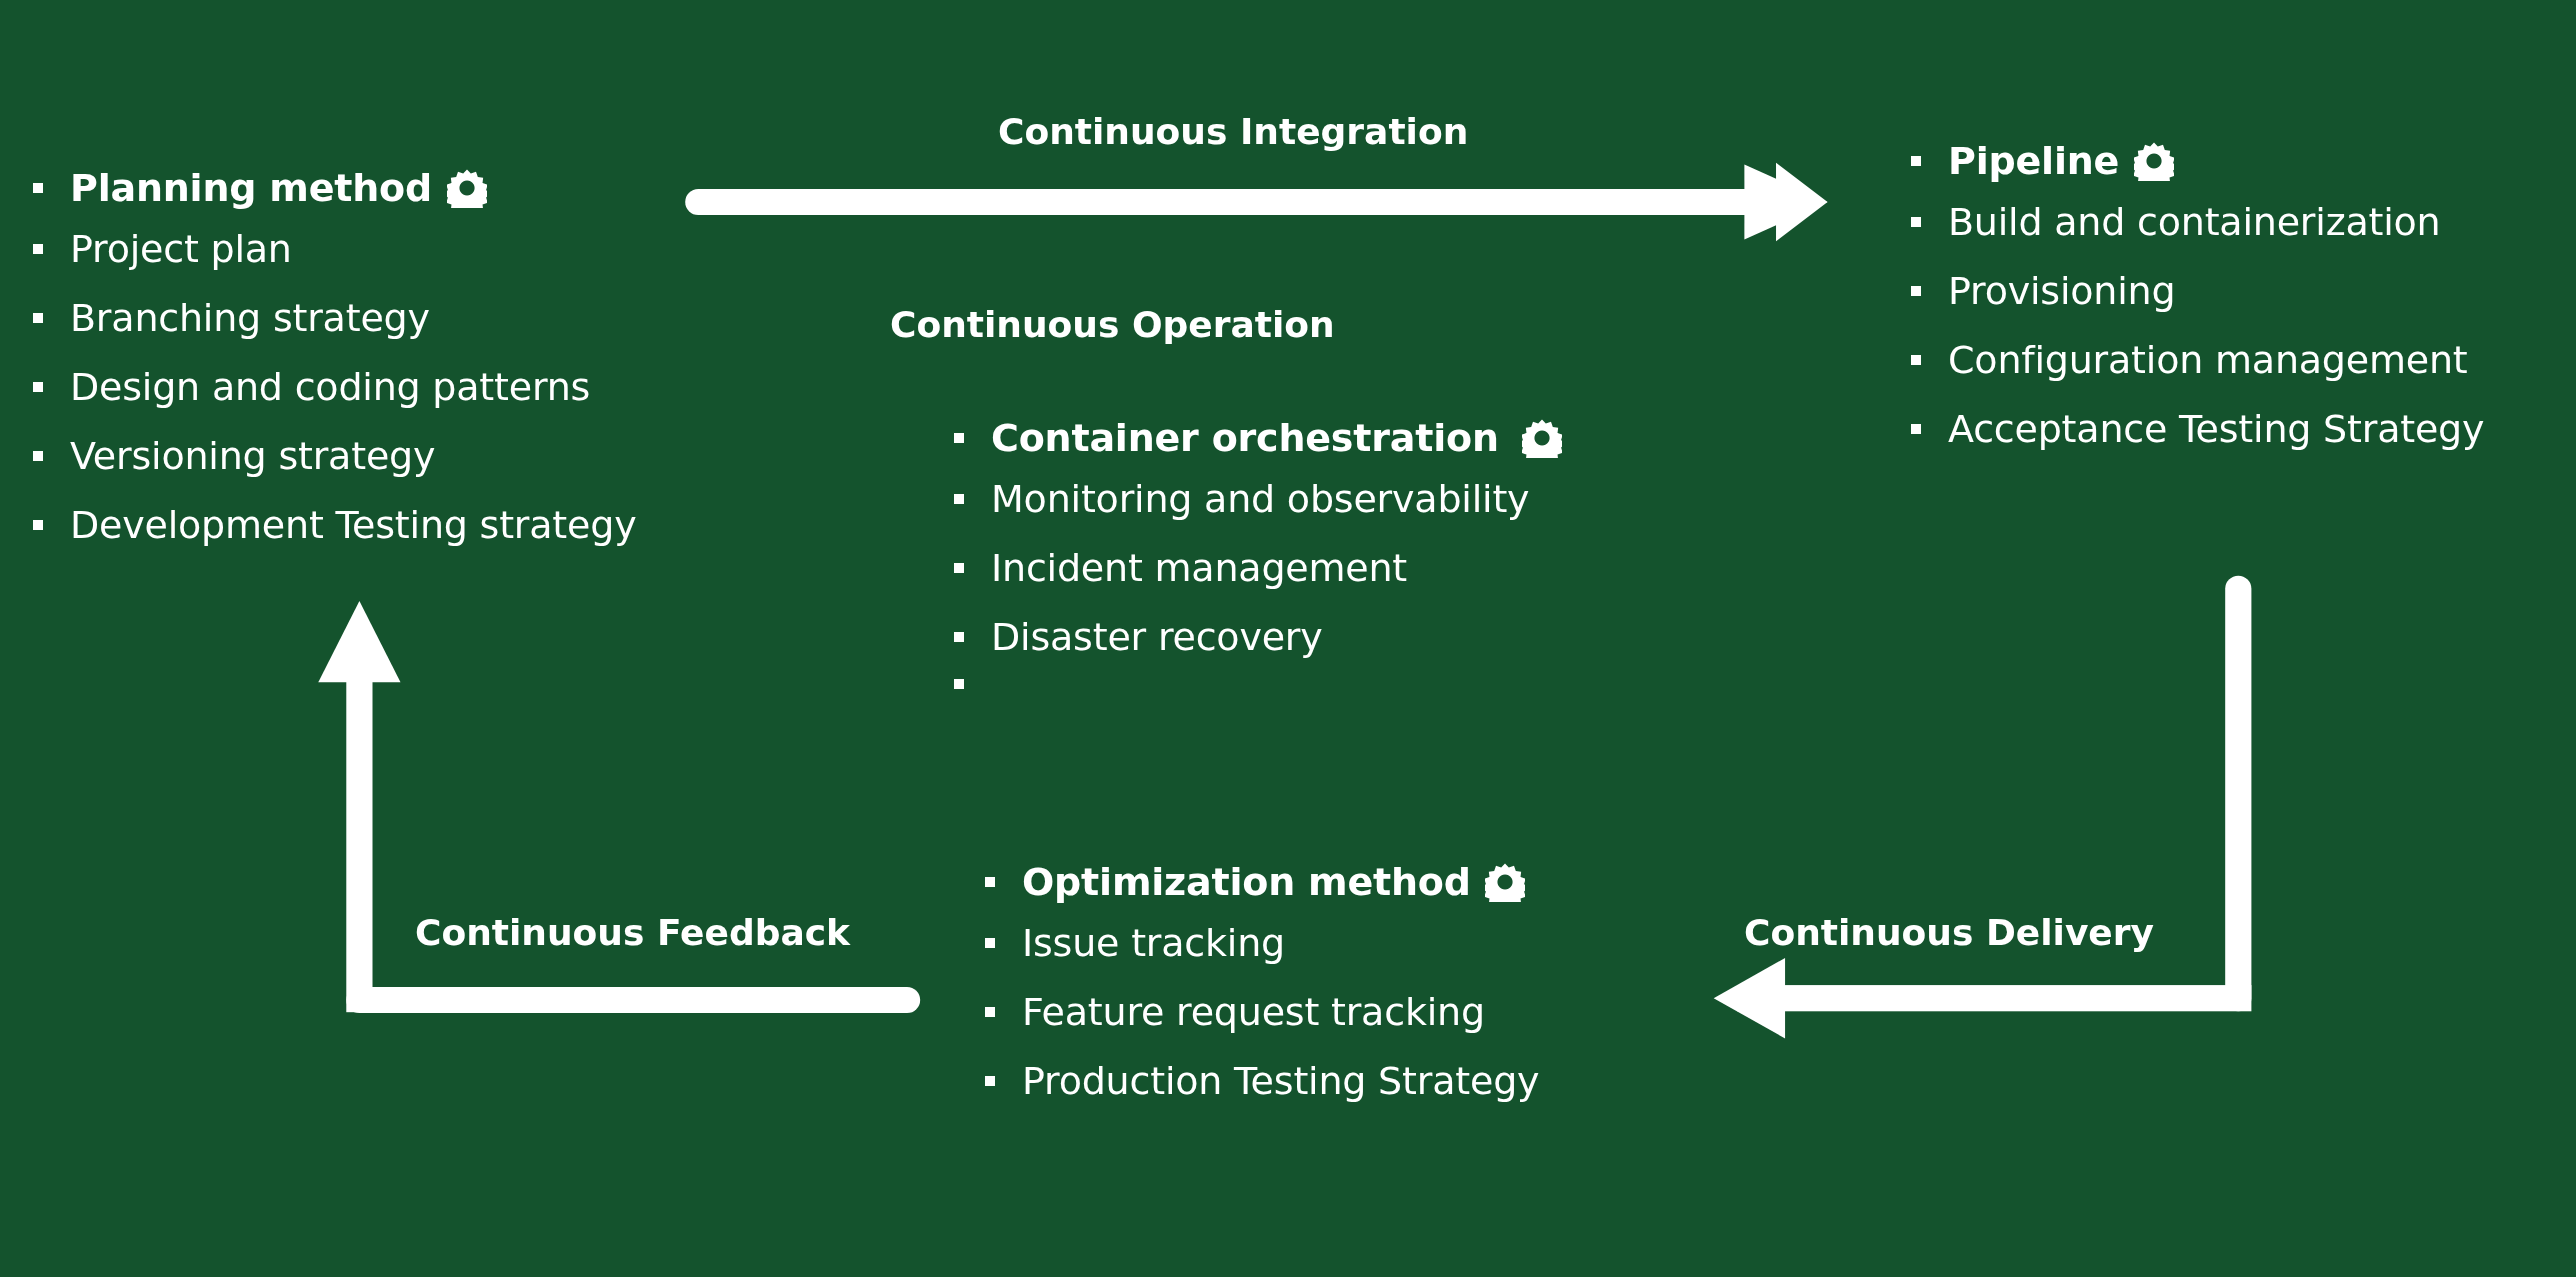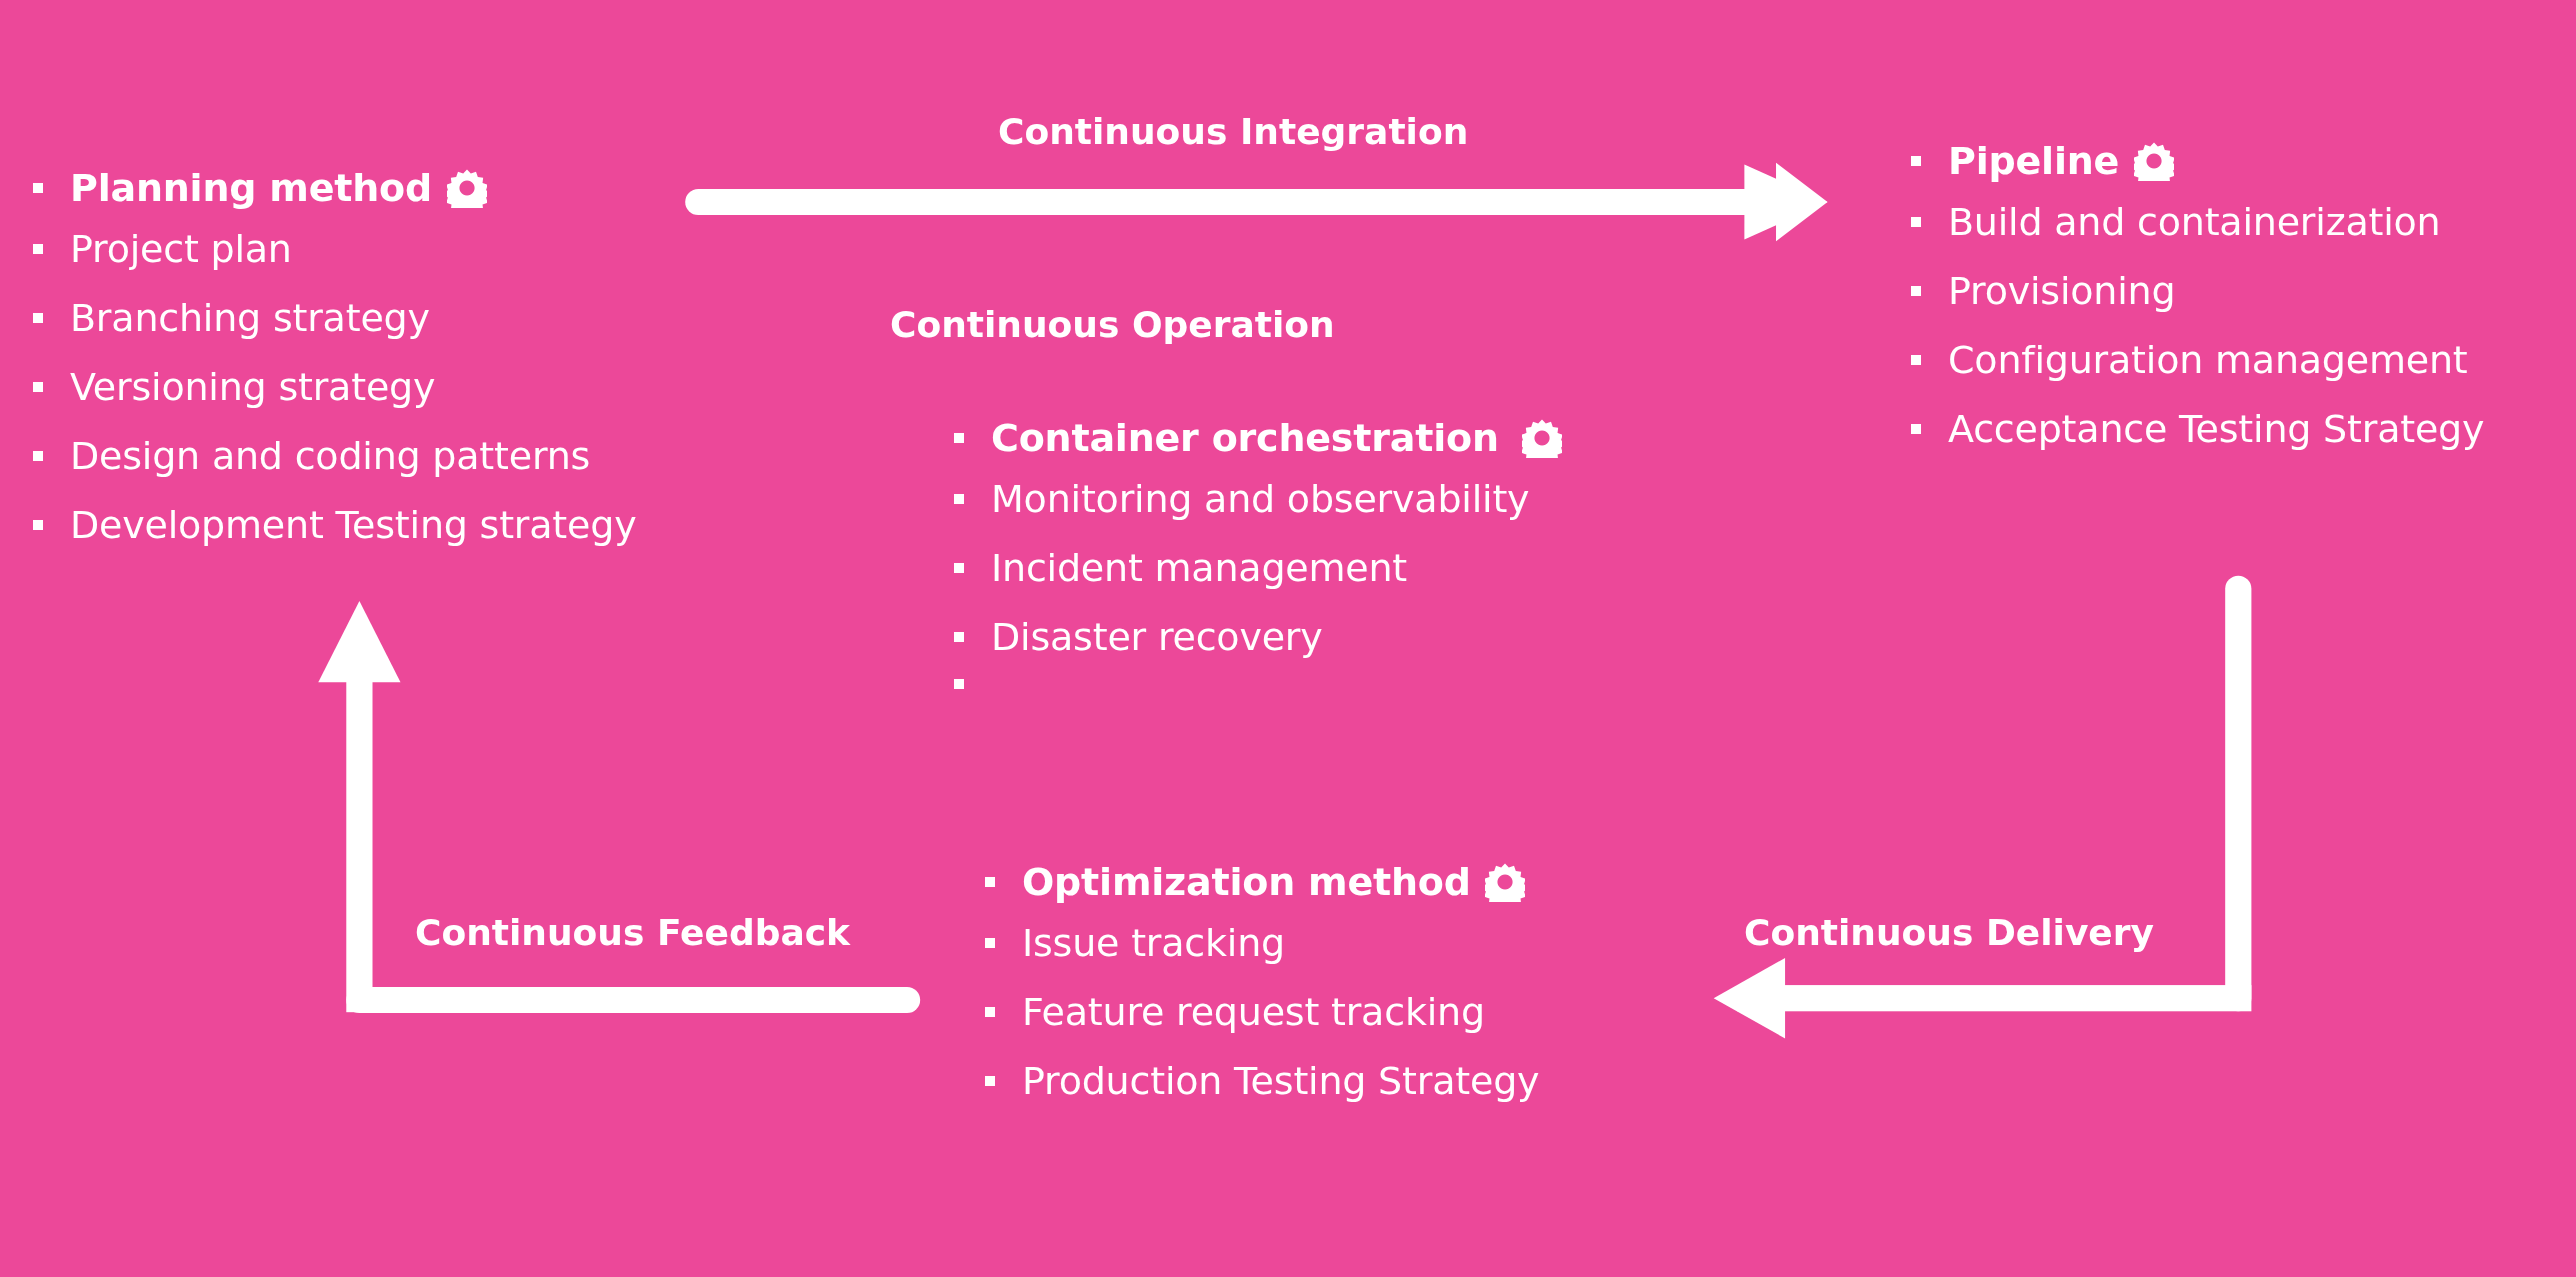--- a/index.html
+++ b/index.html
@@ -4,21 +4,21 @@
 <style>
   html, body {
     margin: 0;
     padding: 0;
     background: #0d96dd;
   }
   #canvas {
     position: relative;
     width: 2576px;
     height: 1277px;
-    background: #ec4899;
+    background: #14532d;
     overflow: hidden;
     font-family: "DejaVu Sans", "Liberation Sans", sans-serif;
     color: #ffffff;
   }
 
   
   .col { position: absolute; }
   .row {
     display: flex;
     align-items: baseline;
@@ -129,27 +129,27 @@
 
     <div class="row">
       <span class="bullet"></span>
       <span class="gap-m"></span>
       <span class="label">Branching strategy</span>
     </div>
 
     <div class="row">
       <span class="bullet"></span>
       <span class="gap-m"></span>
+      <span class="label">Design and coding patterns</span>
+    </div>
+
+    <div class="row">
+      <span class="bullet"></span>
+      <span class="gap-m"></span>
       <span class="label">Versioning strategy</span>
-    </div>
-
-    <div class="row">
-      <span class="bullet"></span>
-      <span class="gap-m"></span>
-      <span class="label">Design and coding patterns</span>
     </div>
 
     <div class="row">
       <span class="bullet"></span>
       <span class="gap-m"></span>
       <span class="label">Development Testing strategy</span>
     </div>
   </div>
 
   <div class="col" style="left:1911px; top:134px;">

